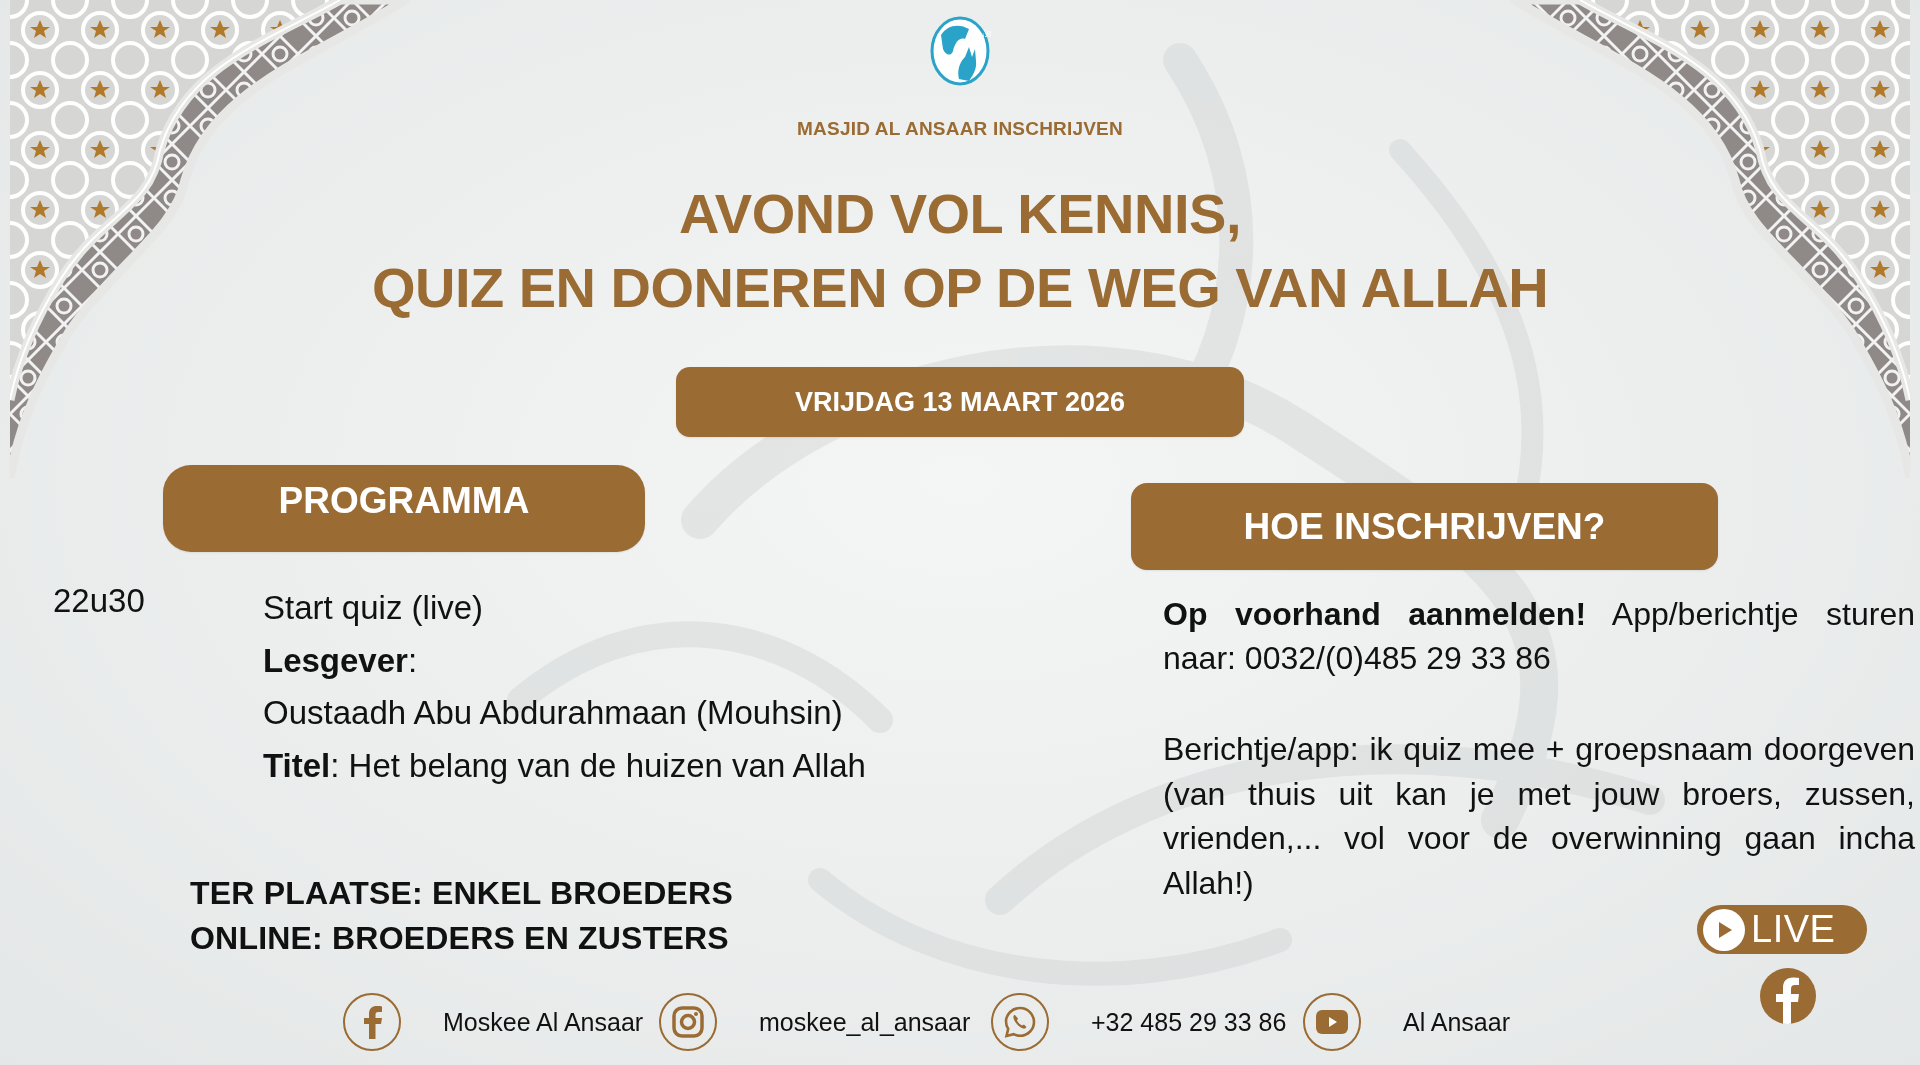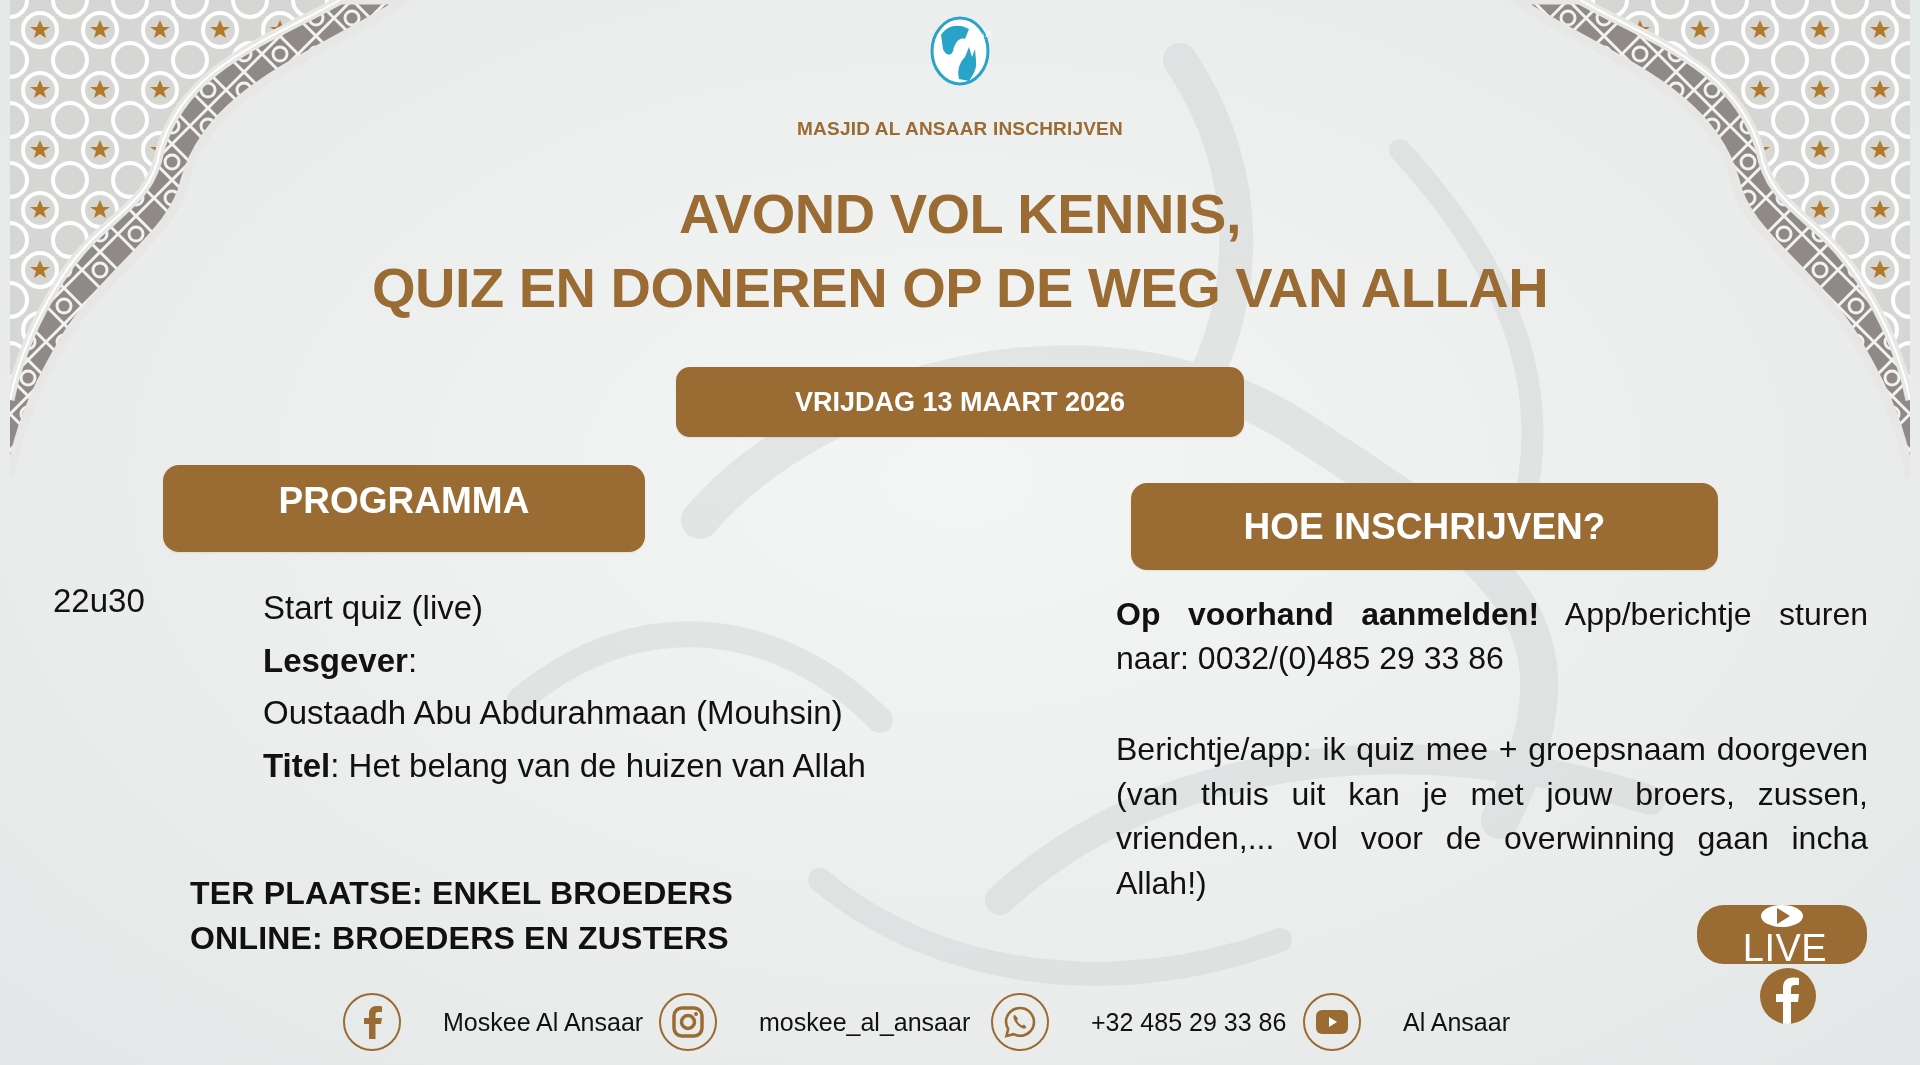--- a/index.html
+++ b/index.html
@@ -27,38 +27,38 @@
   }
   .title.l1 { top: 186px; }
   .title.l2 { top: 260px; }
 
   .pill {
     position: absolute; background: var(--brand); color: #fff; border-radius: 14px;
     display: flex; align-items: center; justify-content: center; font-weight: 700;
     box-shadow: 0 1px 2px rgba(0,0,0,0.08);
   }
   .date-pill { left: 676px; top: 367px; width: 568px; height: 70px; font-size: 27px; }
-  .prog-pill { left: 163px; top: 465px; width: 482px; height: 87px; font-size: 37px; border-radius: 16px; padding-bottom: 16px; }
+  .prog-pill { left: 163px; top: 465px; width: 482px; height: 87px; font-size: 37px; border-radius: 28px; padding-bottom: 16px; }
   .hoe-pill  { left: 1131px; top: 483px; width: 587px; height: 87px; font-size: 37px; border-radius: 16px; }
 
   .prog-time { position: absolute; left: 53px; top: 582px; font-size: 33px; }
   .prog-lines { position: absolute; left: 224px; top: 582px; font-size: 33px; line-height: 52.5px; }
   .prog-lines div { white-space: nowrap; margin-left: 39px; }
   .b { font-weight: 700; }
 
   .notice { position: absolute; left: 190px; top: 871px; font-size: 32px; font-weight: 700; line-height: 45px; letter-spacing: 0.2px; }
 
-  .reg { position: absolute; left: 1116px; width: 752px; font-size: 32px; text-align: justify; text-align-last: left; }
+  .reg { position: absolute; left: 1163px; width: 752px; font-size: 32px; text-align: justify; text-align-last: left; }
   .reg.p1 { top: 592px; line-height: 44px; }
   .reg.p2 { top: 727px; line-height: 44.5px; }
 
   .live {
-    position: absolute; left: 1697px; top: 905px; width: 170px; height: 59px;
+    position: absolute; left: 1697px; top: 905px; width: 170px; height: 49px;
     background: var(--brand); border-radius: 27px; display: flex; align-items: center;
-    padding-left: 6px; color: #fff; font-size: 38px; letter-spacing: 0.5px; flex-direction: column;
+    padding-left: 6px; color: #fff; font-size: 38px; letter-spacing: 0.5px;
   }
   .live .play {
     width: 42px; height: 42px; background: #fff; border-radius: 50%;
     display: flex; align-items: center; justify-content: center; margin-right: 6px;
   }
   .fb-round {
     position: absolute; left: 1760px; top: 968px; width: 56px; height: 56px;
     background: var(--brand); border-radius: 50%; overflow: hidden;
   }
 

